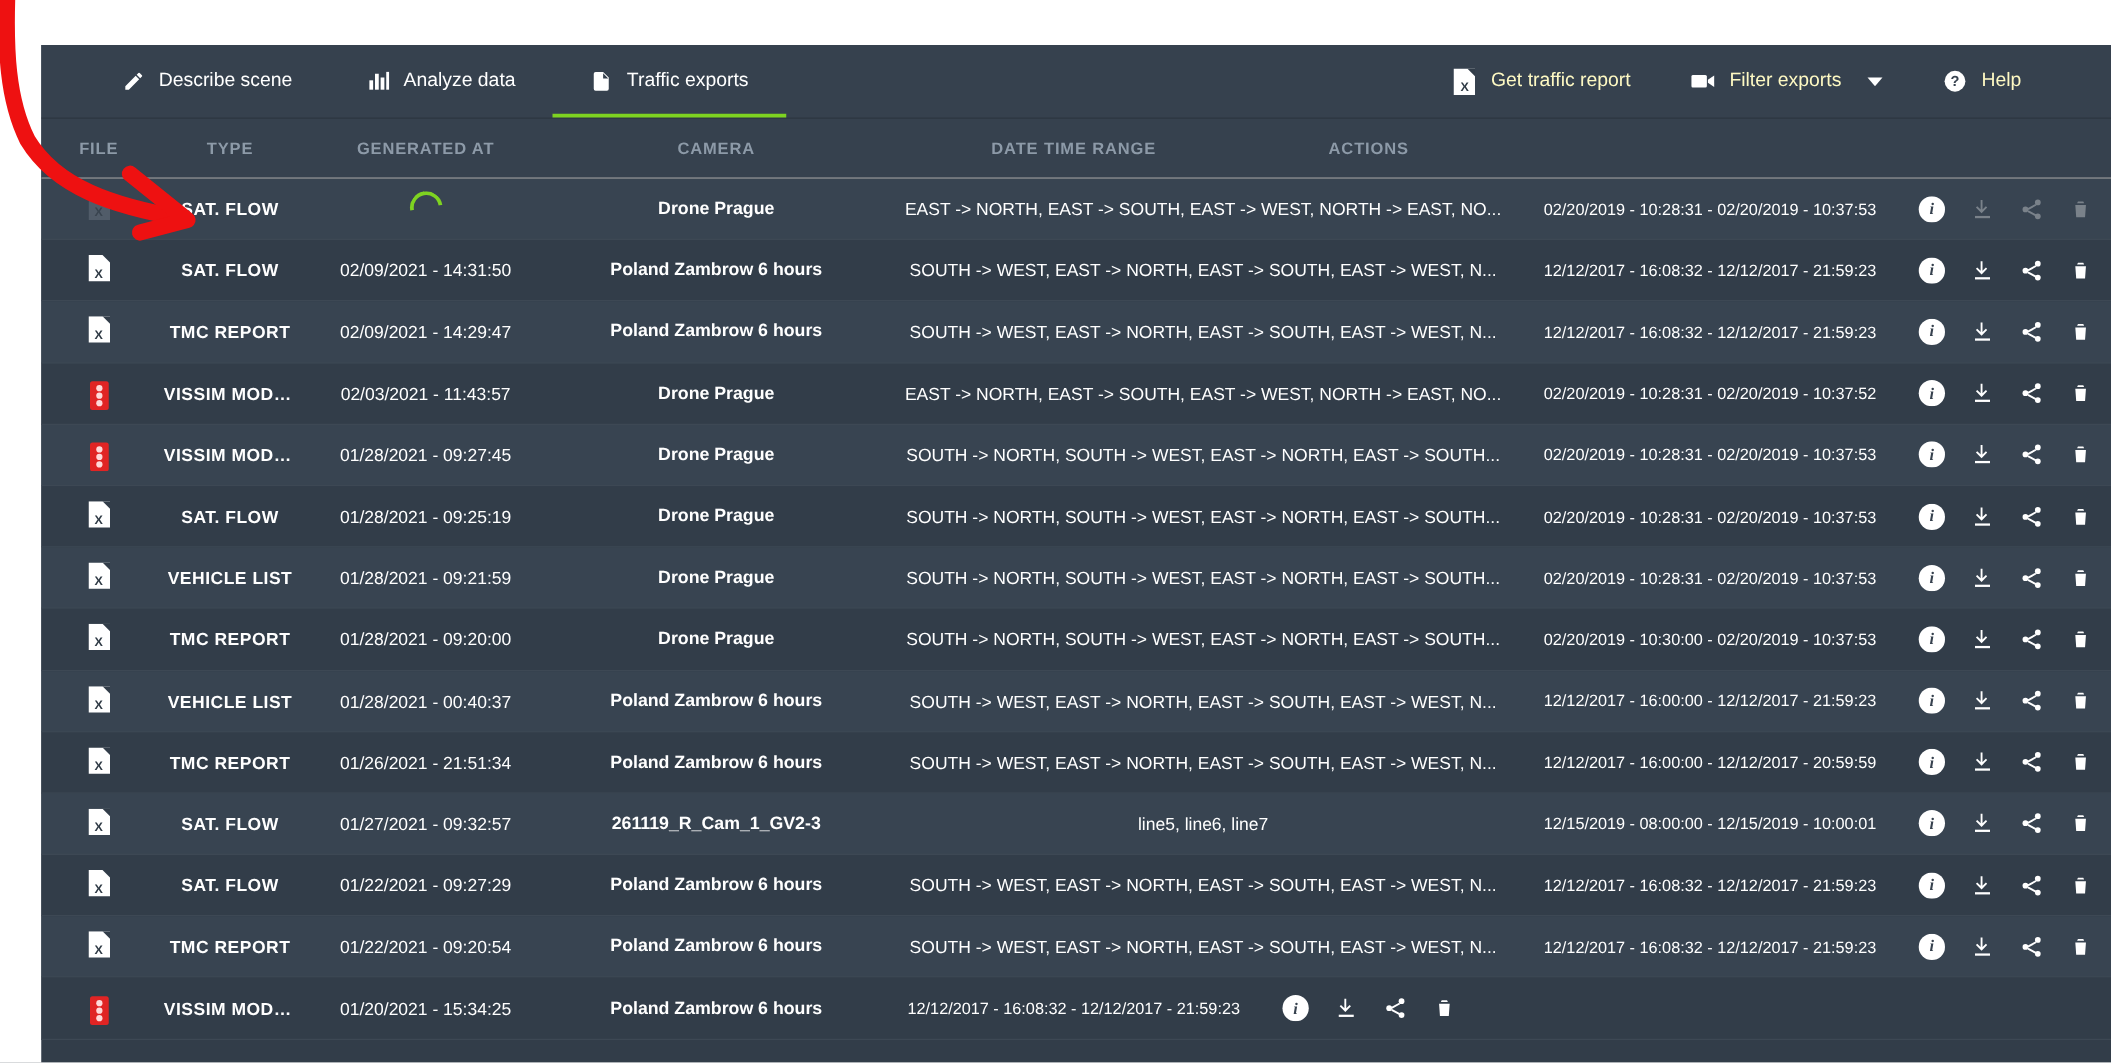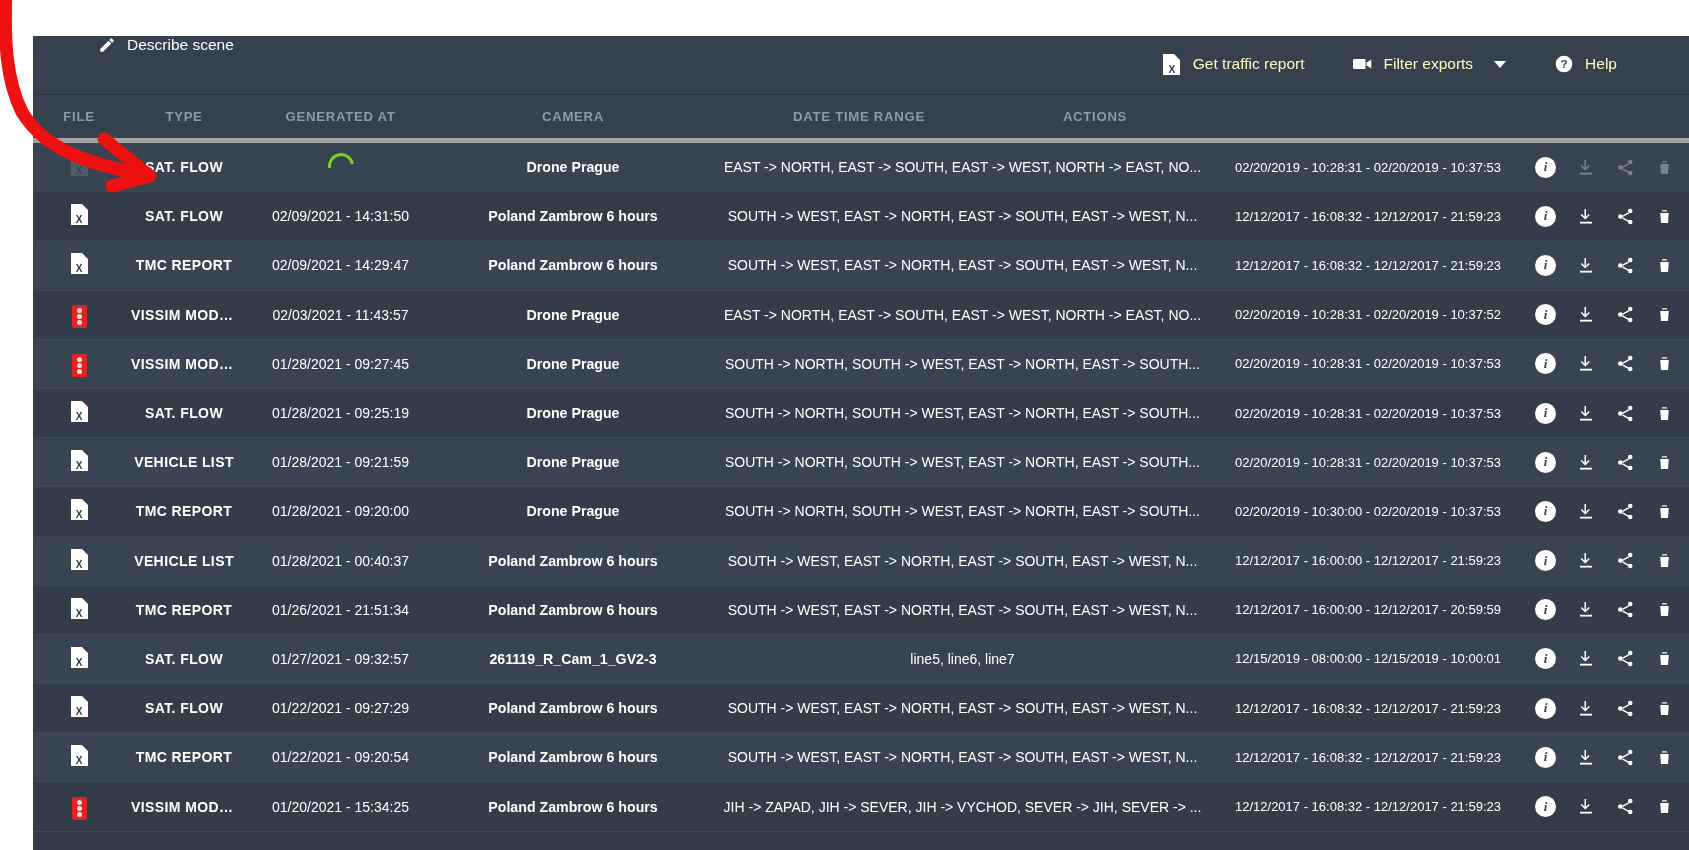--- a/index.html
+++ b/index.html
@@ -29,21 +29,20 @@
   }
 
   
   .toolbar {
     position: relative;
     height: 59px;
     background: #36414e;
     display: flex;
     align-items: stretch;
     border-bottom: 1px solid #2c3640;
-    flex-direction: column;
   }
   .tabs { display: flex; align-items: stretch; }
   .tab {
     display: flex;
     align-items: center;
     gap: 11px;
     padding: 0 30px;
     color: #ffffff;
     font-size: 15.5px;
     cursor: pointer;
@@ -85,21 +84,21 @@
     margin-left: 10px;
   }
 
   
   .table { width: 100%; }
   .thead {
     display: flex;
     align-items: center;
     height: 48px;
     background: #36414e;
-    border-bottom: 5px solid #a3a3a3;
+    border-bottom: 1px solid #a3a3a3;
   }
   .th {
     color: #8d9aa8;
     font-size: 13.2px;
     font-weight: bold;
     letter-spacing: 0.7px;
     text-align: center;
     padding: 0 6px;
     overflow: hidden;
     white-space: nowrap;
@@ -211,21 +210,40 @@
 
         <div class="tab first">
           <span class="tab-icon">
             <svg width="18" height="18" viewBox="0 0 24 24" fill="#ffffff">
               <path d="M3 17.25V21h3.75L17.81 9.94l-3.75-3.75L3 17.25zM20.71 7.04a1 1 0 0 0 0-1.41l-2.34-2.34a1 1 0 0 0-1.41 0l-1.83 1.83 3.75 3.75 1.83-1.83z"></path>
             </svg>
           </span>
           <span>Describe scene</span>
         </div>
 
-
+        <div class="tab">
+          <span class="tab-icon">
+            <svg width="18" height="18" viewBox="0 0 24 24" fill="#ffffff">
+              <rect x="2" y="11" width="4" height="10"></rect>
+              <rect x="8" y="4" width="4" height="17"></rect>
+              <rect x="14" y="8" width="4" height="13"></rect>
+              <rect x="20" y="2" width="3" height="19"></rect>
+            </svg>
+          </span>
+          <span>Analyze data</span>
+        </div>
+
+        <div class="tab active">
+          <span class="tab-icon">
+            <svg width="18" height="18" viewBox="0 0 24 24" fill="#ffffff">
+              <path d="M14 2H6a2 2 0 0 0-2 2v16a2 2 0 0 0 2 2h12a2 2 0 0 0 2-2V8l-6-6zm0 7V3.5L19.5 9H14z"></path>
+            </svg>
+          </span>
+          <span>Traffic exports</span>
+        </div>
 
       </div>
 
       <div class="toolbar-right">
 
         <div class="tb-action">
           <span class="tab-icon">
             <span class="doc-x"></span>
           </span>
           <span>Get traffic report</span>
@@ -746,21 +764,20 @@
             <div class="td c-file"><span class="fileicon">
                 <span class="tl">
                   <i></i>
                   <i></i>
                   <i></i>
                 </span>
               </span></div>
             <div class="td c-type type">VISSIM MODEL</div>
             <div class="td c-gen gen">01/20/2021 - 15:34:25</div>
             <div class="td c-cam cam">Poland Zambrow 6 hours</div>
-            <div class="td c-filters filters">JIH -&gt; ZAPAD, JIH -&gt; SEVER, JIH -&gt; VYCHOD, SEVER -&gt; JIH, SEVER -&gt; ...</div>
             <div class="td c-range range">12/12/2017 - 16:08:32 - 12/12/2017 - 21:59:23</div>
             <div class="td c-act">
               <div class="actions">
                 <span class="ico">
                   <span class="info-badge">i</span>
                 </span>
                 <span class="ico">
                   <svg width="18" height="19" viewBox="0 0 24 24" fill="#ffffff">
                     <path d="M12 2v10.2l3.6-3.6 1.4 1.4-6 6-6-6 1.4-1.4L10 12.2V2h2z"></path>
                     <rect x="4" y="19" width="16" height="2.4"></rect>

